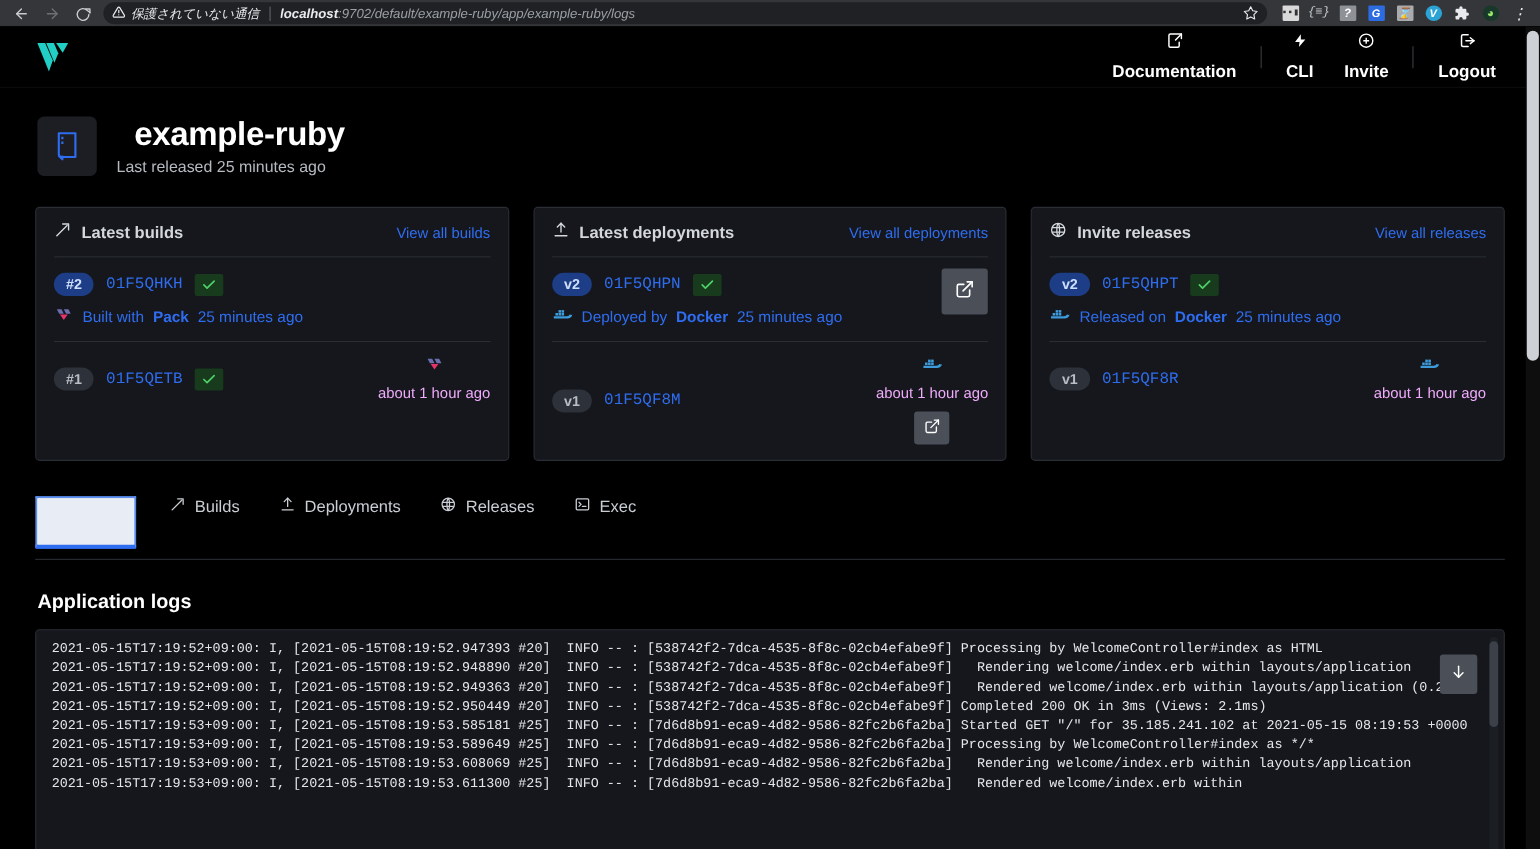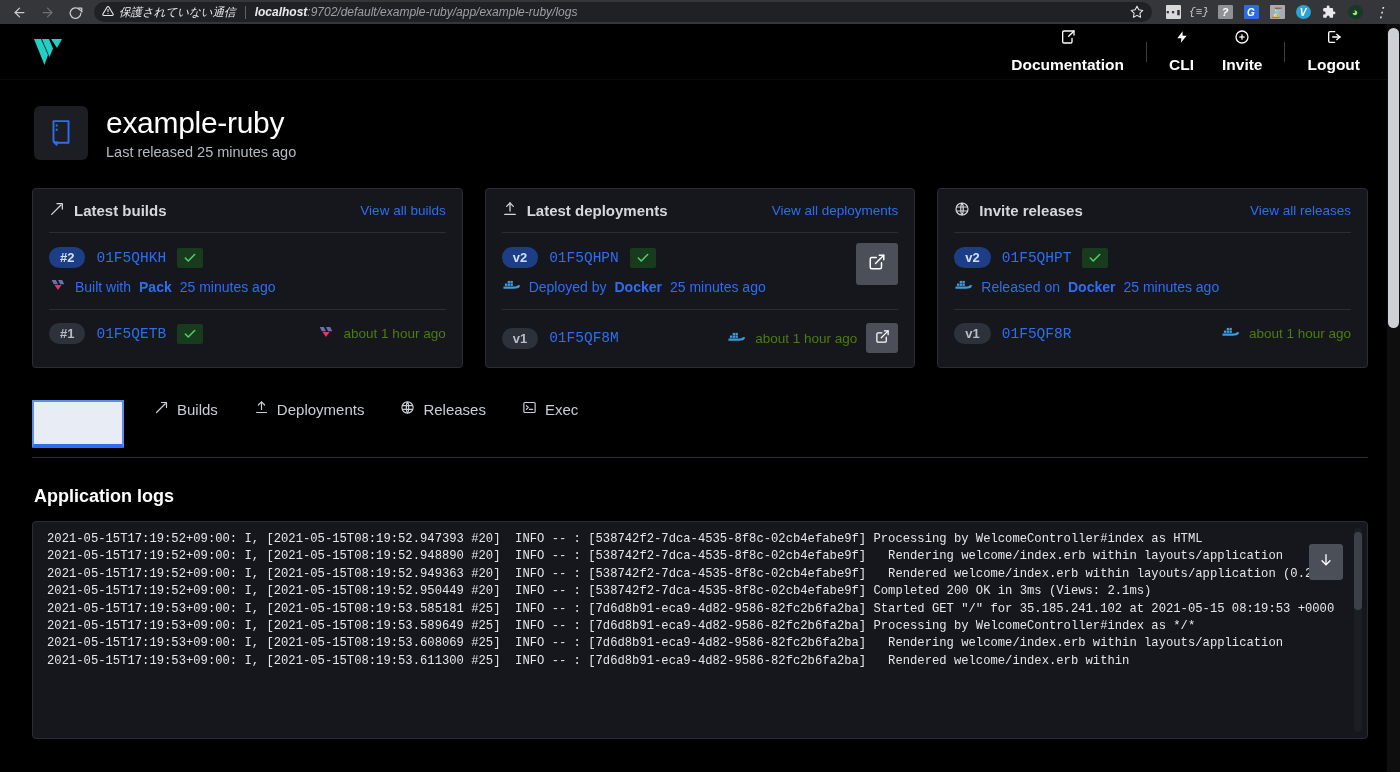--- a/index.html
+++ b/index.html
@@ -96,21 +96,21 @@
   .page-head {
     display: flex; align-items: center; gap: 18px;
     padding: 26px 34px 10px 34px;
   }
   .app-icon {
     width: 54px; height: 54px; border-radius: 6px;
     background: #1c1e24;
     display: flex; align-items: center; justify-content: center;
     flex: 0 0 auto;
   }
-  .app-title { font-size: 30px; font-weight: 400; color: #fff; letter-spacing: -0.3px; line-height: 1.15; }
+  .app-title { font-size: 30px; font-weight: 700; color: #fff; letter-spacing: -0.3px; line-height: 1.15; margin-left: 16px; }
   .app-sub { font-size: 14.5px; color: #b5bac1; margin-top: 3px; }
 
   
   .cards {
     display: flex; gap: 22px;
     padding: 18px 32px 0 32px;
   }
   .card {
     flex: 1 1 0;
     background: #15171c;
@@ -160,21 +160,21 @@
     font-size: 14px; color: #2f6df0;
   }
   .row-sub b { font-weight: 700; }
   .row2 {
     display: flex; align-items: center; gap: 11px;
     padding-top: 13px;
   }
   .row2 .right {
     margin-left: auto;
     display: flex; align-items: center; gap: 9px;
-    font-size: 13.5px; color: #4d7c0f;
+    font-size: 13.5px; color: #f0abfc; flex-direction: column;
   }
   .ext-btn {
     width: 42px; height: 42px; border-radius: 3px;
     background: #4a4f58;
     display: flex; align-items: center; justify-content: center;
     flex: 0 0 auto;
   }
   .ext-btn.sm { width: 32px; height: 30px; }
   .card-body-rel { position: relative; }
   .ext-btn-abs { position: absolute; right: 0; top: 10px; }

